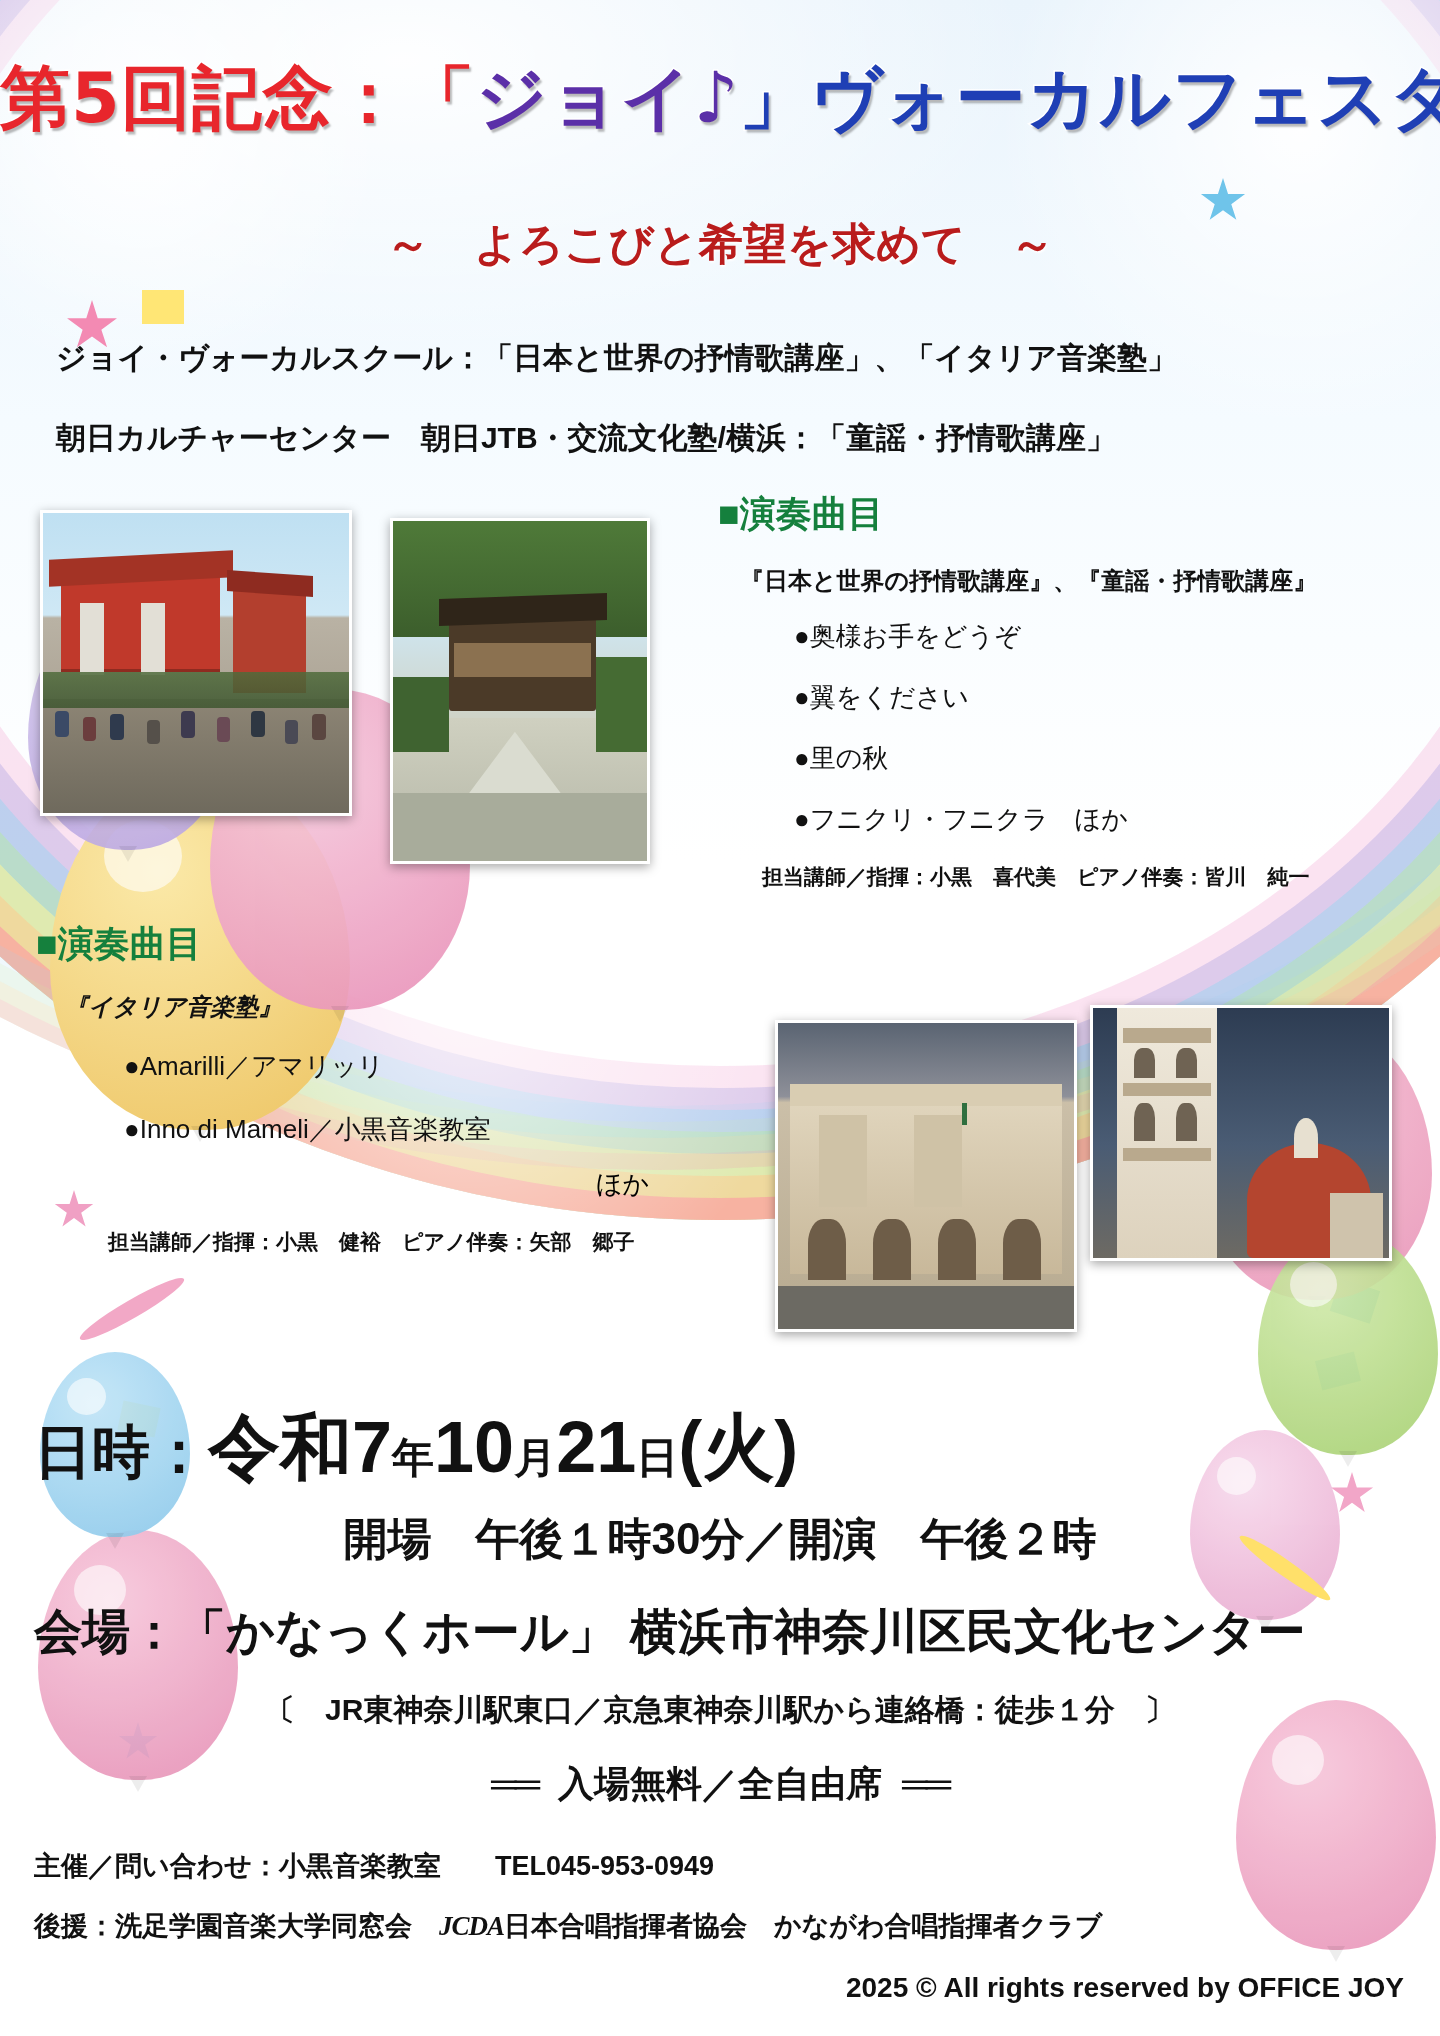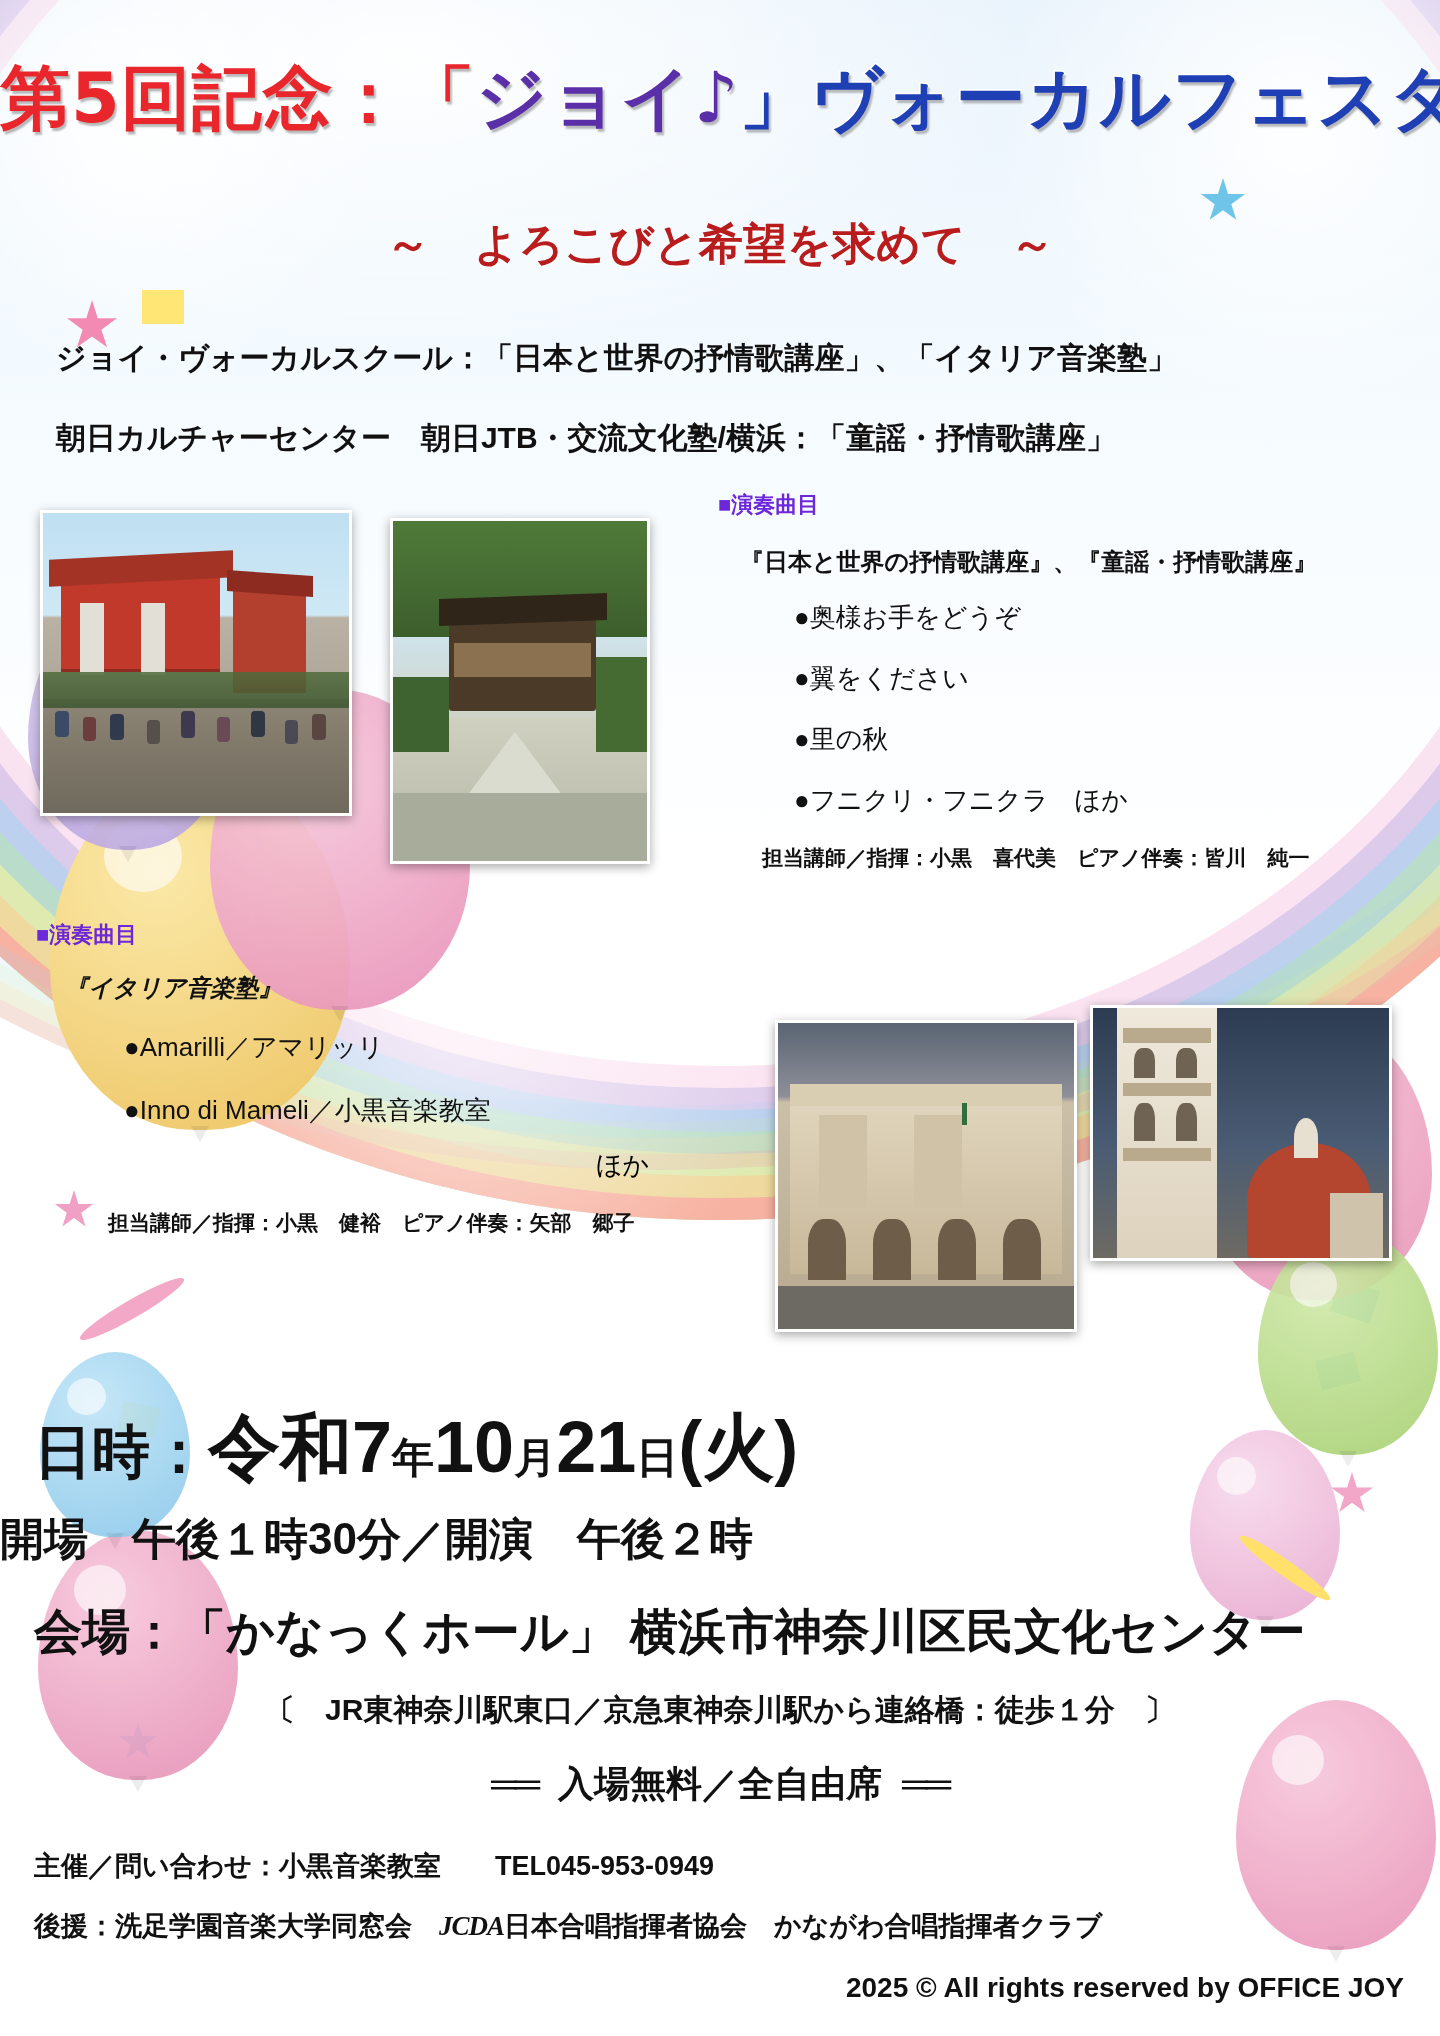--- a/index.html
+++ b/index.html
@@ -88,21 +88,21 @@
     text-shadow:1px 2px 2px rgba(255,255,255,.9);
     white-space:nowrap;
   }
   .line1,.line2{
     position:absolute;left:56px;width:1340px;font-size:30px;font-weight:bold;color:#111;
     white-space:nowrap;
   }
   .line1{top:338px;}
   .line2{top:418px;}
 
-  .sec-head{font-size:22px;font-weight:bold;color:#6d28d9;}
+  .sec-head{font-size:36px;font-weight:bold;color:#15803d;}
   .sec-sub{font-size:24px;font-weight:bold;color:#111;}
   .song{font-size:26px;color:#111;}
   .teacher{font-size:21px;font-weight:bold;color:#111;}
 
   .rightblock{position:absolute;left:718px;top:490px;width:700px;}
   .rightblock .sec-head{margin-bottom:26px;}
   .rightblock .sec-sub{margin-left:22px;margin-bottom:22px;}
   .rightblock .song{margin-left:76px;margin-bottom:26px;}
   .rightblock .teacher{margin-left:44px;margin-top:22px;}
 
@@ -113,21 +113,21 @@
   .leftblock .hoka{margin-left:560px;font-size:26px;margin-top:-8px;}
   .leftblock .teacher{margin-left:72px;margin-top:26px;}
 
   .datetime{
     position:absolute;left:34px;top:1400px;width:1390px;white-space:nowrap;
     font-size:58px;font-weight:bold;color:#111;
   }
   .datetime .big{font-size:72px;}
   .datetime .sm{font-size:42px;}
   .opentime{
-    position:absolute;left:0;top:1510px;width:1440px;text-align:left;
+    position:absolute;left:0;top:1510px;width:1440px;text-align:center;
     font-size:44px;font-weight:bold;color:#111;white-space:nowrap;
   }
   .venue{
     position:absolute;left:34px;top:1600px;width:1400px;
     font-size:48px;font-weight:bold;color:#111;white-space:nowrap;
   }
   .access{
     position:absolute;left:0;top:1690px;width:1440px;text-align:center;
     font-size:30px;font-weight:bold;color:#111;white-space:nowrap;
   }

